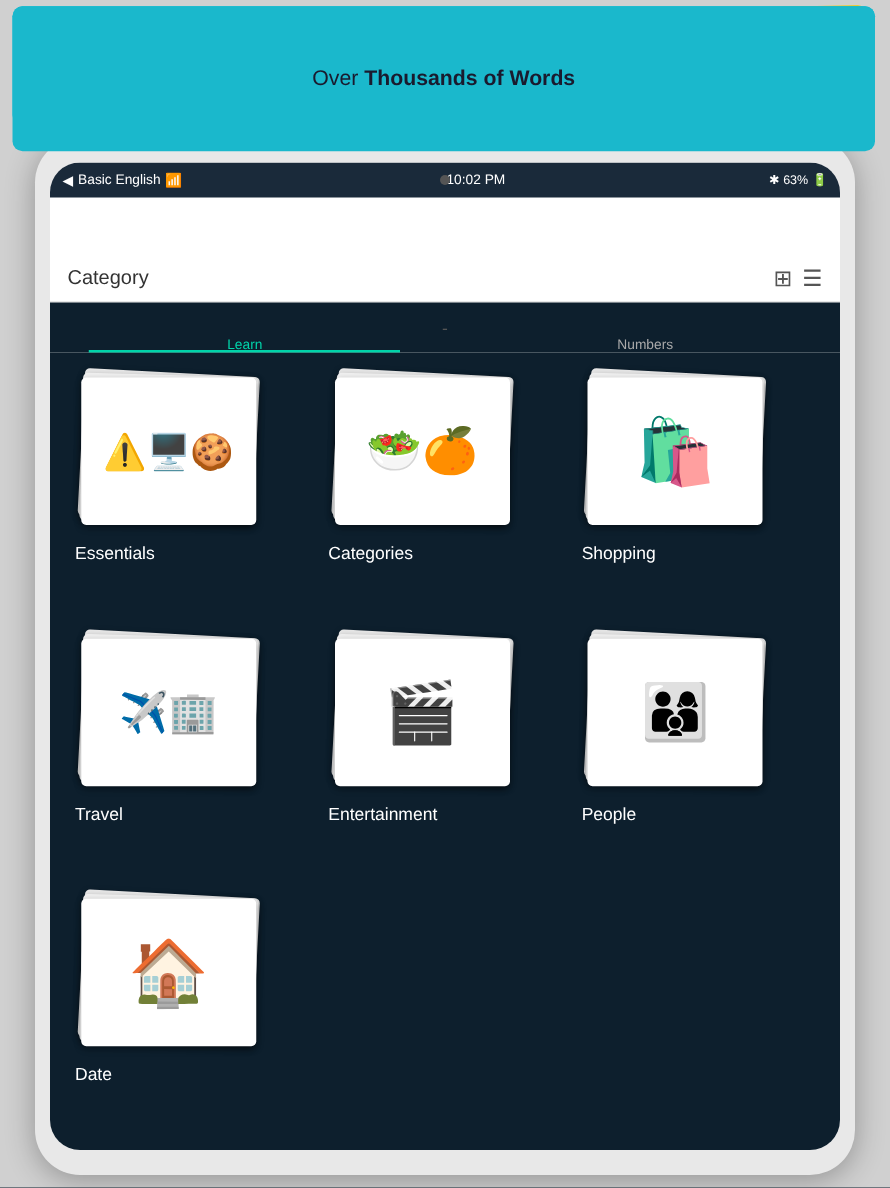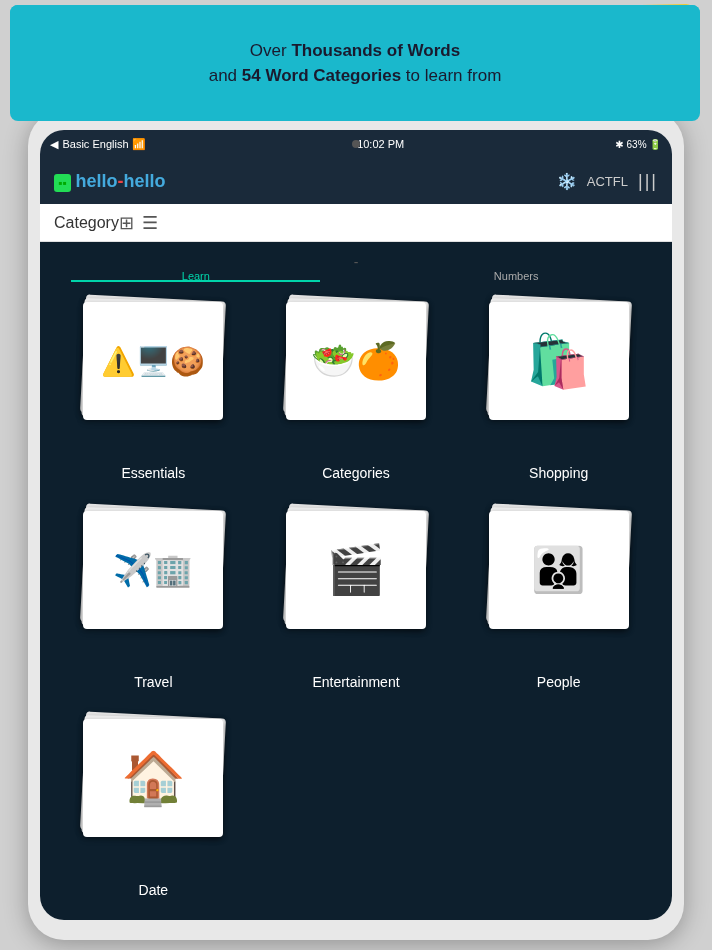--- a/index.html
+++ b/index.html
@@ -143,20 +143,21 @@
     
     .category-bar {
       position: absolute;
       top: 74px;
       left: 0;
       width: 100%;
       height: 38px;
       background: #fff;
       display: flex;
       align-items: center;
+      justify-content: space-between;
       padding: 0 14px;
       border-bottom: 1px solid #e0e0e0;
       z-index: 3;
     }
     .category-title {
       font-size: 16px;
       font-weight: 500;
       color: #333;
     }
     .view-icons { display: flex; align-items: center; gap: 8px; color: #555; }
@@ -214,23 +215,22 @@
       overflow-y: auto;
       padding: 16px 20px;
       display: grid;
       grid-template-columns: repeat(3, 1fr);
       gap: 20px 16px;
     }
 
     .category-item {
       display: flex;
       flex-direction: column;
-      align-items: center;
+      align-items: flex-start;
       cursor: pointer;
-      gap: 31px;
     }
     .card-stack {
       position: relative;
       width: 150px;
       height: 130px;
       margin-bottom: 6px;
     }
     .card {
       position: absolute;
       background: #fff;
@@ -283,21 +283,20 @@
     .icon-numbers::before { content: '🔢'; font-size: 44px; }
   </style>
 </head>
 <body>
 
 <div class="banner-container">
   <div class="banner-yellow"></div>
   <div class="banner-teal"></div>
   <div class="banner-text">
     <div>Over <span class="bold">Thousands of Words</span></div>
-    <div>and <span class="bold">54 Word Categories</span> to learn from</div>
   </div>
 </div>
 
 <div class="tablet-frame">
   <div class="tablet-inner">
     <div class="camera"></div>
 
     <div class="status-bar">
       <div class="status-left">
         <span>◀</span>
@@ -305,31 +304,20 @@
         <span>📶</span>
       </div>
       <div class="status-center">10:02 PM</div>
       <div class="status-right">
         <span>✱</span>
         <span>63%</span>
         <span>🔋</span>
       </div>
     </div>
 
-    <div class="app-header">
-      <div class="logo-text">
-        <span style="background:#2d5; padding:2px 4px; border-radius:3px; font-size:12px; color:#0a0;">▪▪</span>
-        <span class="logo-hello"> hello</span><span style="color:#e44">-</span><span class="logo-hello">hello</span>
-      </div>
-      <div class="header-right">
-        <span class="snowflake-icon">❄️</span>
-        <span style="color:#ccc;font-size:13px;">ACTFL</span>
-        <span style="color:#ccc;font-size:18px;letter-spacing:2px;">|||</span>
-      </div>
-    </div>
 
     <div class="category-bar">
       <span class="category-title">Category</span>
       <div class="view-icons">
         <span style="font-size:18px;">⊞</span>
         <span style="font-size:18px;">☰</span>
       </div>
     </div>
 
     <div class="tabs-bar">

